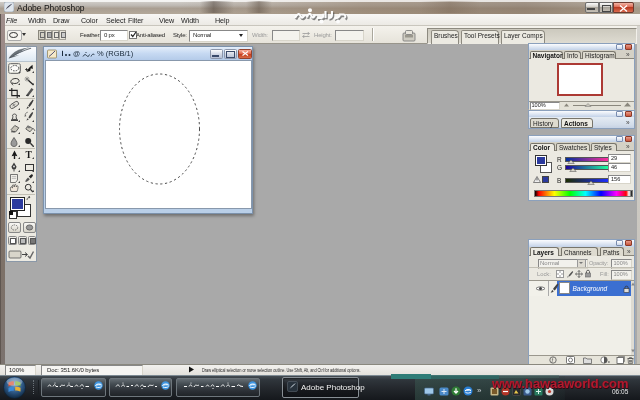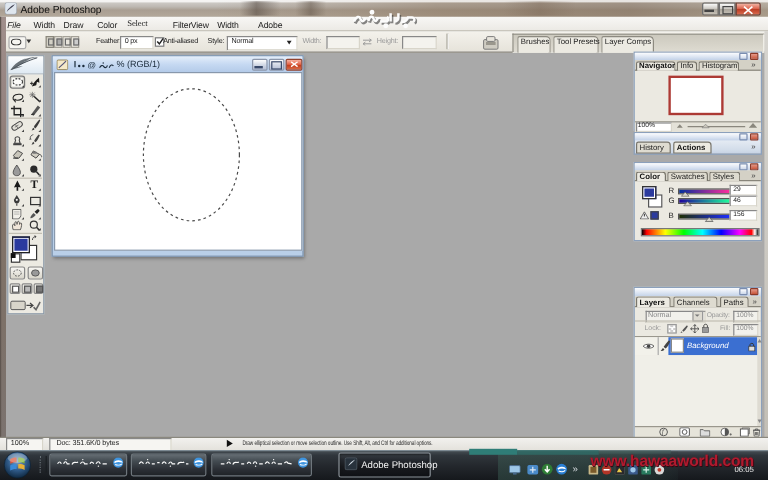--- a/index.html
+++ b/index.html
@@ -32,25 +32,25 @@
 <div class="abs" style="left:613px;top:2px;width:21px;height:11px;border-radius:0 2px 2px 0;background:linear-gradient(180deg,#f2b5a5,#dd6852 45%,#b93a22 50%,#d96a4e);border:1px solid #6e3a30;box-sizing:border-box;"></div>
 <svg class="abs" style="left:619px;top:4.5px" width="9" height="7">
       <path d="M1 0.5 L8 6.5 M8 0.5 L1 6.5" stroke="#fff" stroke-width="1.3"></path>
     </svg>
 
 <div class="abs" style="left:0;top:14px;width:640px;height:12px;background:linear-gradient(180deg,#f8f7f5,#eceae5);border-bottom:1px solid #c9c6bd;box-sizing:border-box;"></div>
 <div class="abs t8" style="left:6px;top:15.5px;font-style:italic;">File</div>
 <div class="abs t8" style="left:28px;top:15.5px;">Width</div>
 <div class="abs t8" style="left:53px;top:15.5px;">Draw</div>
 <div class="abs t8" style="left:81px;top:15.5px;">Color</div>
-<div class="abs t8" style="left:106px;top:15.5px;font-family:Liberation Serif, serif;">Select</div>
-<div class="abs t8" style="left:144px;top:15.5px;">Filter</div>
+<div class="abs t8" style="left:106px;top:15.5px;">Select</div>
+<div class="abs t8" style="left:128px;top:15.5px;">Filter</div>
 <div class="abs t8" style="left:159px;top:15.5px;">View</div>
 <div class="abs t8" style="left:181px;top:15.5px;">Width</div>
-<div class="abs t8" style="left:215px;top:15.5px;">Adobe</div>
+<div class="abs t8" style="left:215px;top:15.5px;">Help</div>
 
 <div class="abs" style="left:0;top:26px;width:640px;height:18px;background:linear-gradient(180deg,#f4f2ec,#e6e3da);border-bottom:1px solid #98958b;box-sizing:border-box;"></div>
 
 <div class="abs" style="left:7px;top:30px;width:13px;height:9px;border:1px solid #aaa;border-radius:2px;background:#f6f5f1;"></div>
 <svg class="abs" style="left:9px;top:31.5px" width="9" height="6">
       <ellipse cx="4.5" cy="3" rx="4" ry="2.5" fill="none" stroke="#333" stroke-width="1"></ellipse>
     </svg>
 <div class="abs" style="left:22px;top:33px;width:0;height:0;border-left:2.5px solid transparent;border-right:2.5px solid transparent;border-top:3px solid #333;"></div>
 
 <div class="abs" style="left:38px;top:29.5px;width:7px;height:10px;background:#d4d1c6;border:1px solid #8a877d;box-sizing:border-box;"></div>

